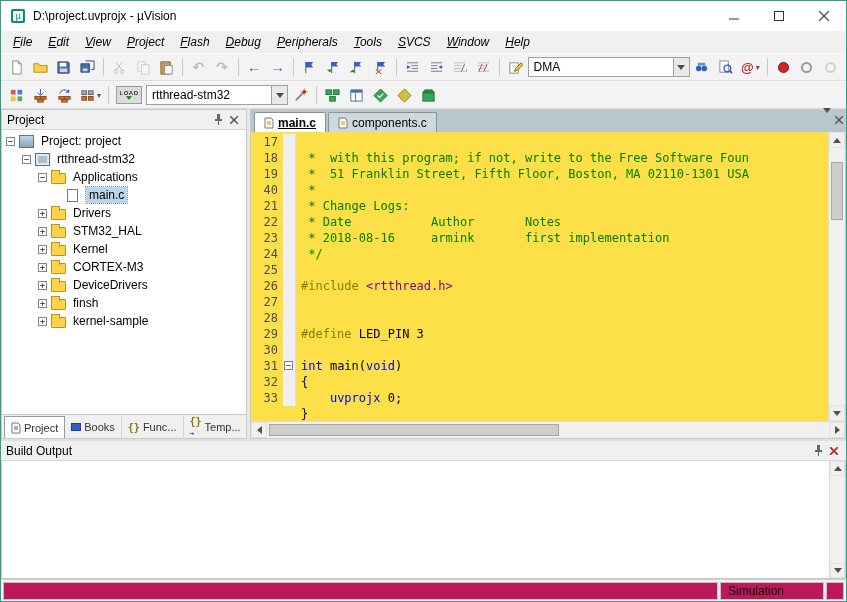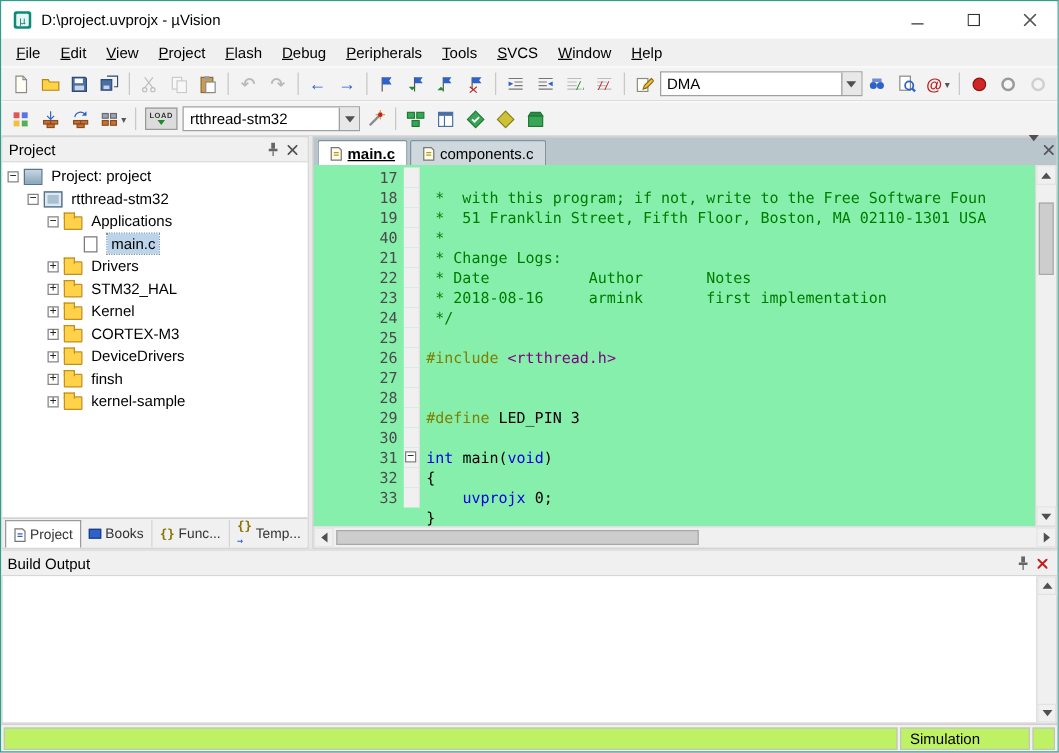--- a/index.html
+++ b/index.html
@@ -11,21 +11,21 @@
 
   
   .titlebar { flex:0 0 30px; background:#ffffff; display:flex; align-items:center; padding-left:8px; }
   .app-icon { width:18px; height:16px; display:flex; align-items:center; justify-content:center; }
   .title-text { margin-left:6px; flex:1; font-size:12px; }
   .win-controls { display:flex; height:100%; }
   .win-btn { width:45px; height:100%; display:flex; align-items:center; justify-content:center; }
 
   
   .menubar { flex:0 0 22px; background:#f0f0f0; display:flex; align-items:center; padding-left:4px; }
-  .menu-item { display:inline-block; padding:3px 8px; cursor:default; }
+  .menu-item { display:inline-block; padding:3px 8px; cursor:default;font-style:italic; }
   .menu-item::first-letter { text-decoration:underline; }
 
   
   .toolbar { display:flex; align-items:center; background:#f3f3f3; border-top:1px solid #fbfbfb;
              border-bottom:1px solid #dcdcdc; padding:0 4px; gap:1px; }
   .toolbar1 { flex:0 0 28px; }
   .toolbar2 { flex:0 0 28px; }
   .tb-btn { width:23px; height:23px; display:flex; align-items:center; justify-content:center; border:1px solid transparent; }
   .tb-wide { width:auto; padding:0 2px; gap:1px; }
   .tb-sep { width:1px; height:18px; background:#c8c8c8; margin:0 3px; }
@@ -76,21 +76,21 @@
   .splitter { width:3px; flex:0 0 3px; background:#e8e8e8; }
 
   
   .editor-area { flex:1; display:flex; flex-direction:column; min-width:0; border:1px solid #c9c9c9; }
   .tabbar { flex:0 0 22px; background:#b9c6cc; display:flex; align-items:flex-end; padding-left:3px; position:relative; }
   .etab { display:flex; align-items:center; gap:4px; height:20px; padding:0 9px; margin-right:2px;
           background:#cfd9dd; border:1px solid #7f949e; border-bottom:none; border-radius:2px 2px 0 0; font-size:12px; }
   .etab.active { background:#fff; font-weight:bold; }
   .etab.active .etab-label { text-decoration:underline; }
   .tabbar-btns { position:absolute; right:2px; top:3px; display:flex; gap:4px; align-items:center; }
-  .editor-body { flex:1; display:flex; min-height:0; background:#86efac;padding-left:40px; }
+  .editor-body { flex:1; display:flex; min-height:0; background:#fde047; }
   .code-area { flex:1; overflow:hidden; padding-top:2px; }
   .code-line { display:flex; height:16px; font:12px/16px "DejaVu Sans Mono","Liberation Mono",monospace; white-space:pre; }
   .line-num { flex:0 0 32px; width:32px; text-align:right; padding-right:5px; color:#4b4b4b; }
   .fold-margin { flex:0 0 13px; width:13px; background:#f0f0f0; border-right:1px solid #e0e0e0; position:relative; }
   .fold-box { position:absolute; left:1px; top:3px; width:9px; height:9px; border:1px solid #808080; background:#fff;
               font:9px/7px "DejaVu Sans Mono",monospace; text-align:center; color:#222; }
   .code-text { padding-left:5px;margin-top:16px; }
   .tok-cmt { color:#007d00; }
   .tok-pp  { color:#7f7f00; }
   .tok-hdr { color:#7f007f; }
@@ -106,21 +106,21 @@
   .htrack { flex:1; }
 
   
   .build-output { flex:0 0 140px; display:flex; flex-direction:column; border-top:2px solid #e0e0e0; }
   .bo-body { flex:1; display:flex; background:#fff; border:1px solid #c9c9c9; border-top:none; }
   .bo-content { flex:1; }
   .bo-scroll { flex:0 0 15px; background:#f0f0f0; border-left:1px solid #dadada; display:flex; flex-direction:column; justify-content:space-between; align-items:center; }
 
   
   .statusbar { flex:0 0 22px; background:#f0f0f0; border-top:1px solid #d0d0d0; display:flex; align-items:center; padding:1px 2px; gap:2px; }
-  .sb-panel { height:18px; border:1px solid #c3c3c3; background:#bef264; }
+  .sb-panel { height:18px; border:1px solid #c3c3c3; background:#be185d; }
   .sb-main { flex:1; }
   .sb-sim { width:104px; display:flex; align-items:center; padding:0 7px; }
   .sb-end { width:18px; }
 
   .x-icon line { stroke:#555; stroke-width:1.4; }
   .x-red line { stroke:#c02020; stroke-width:1.6; }
 </style>
 </head>
 <body>
 

